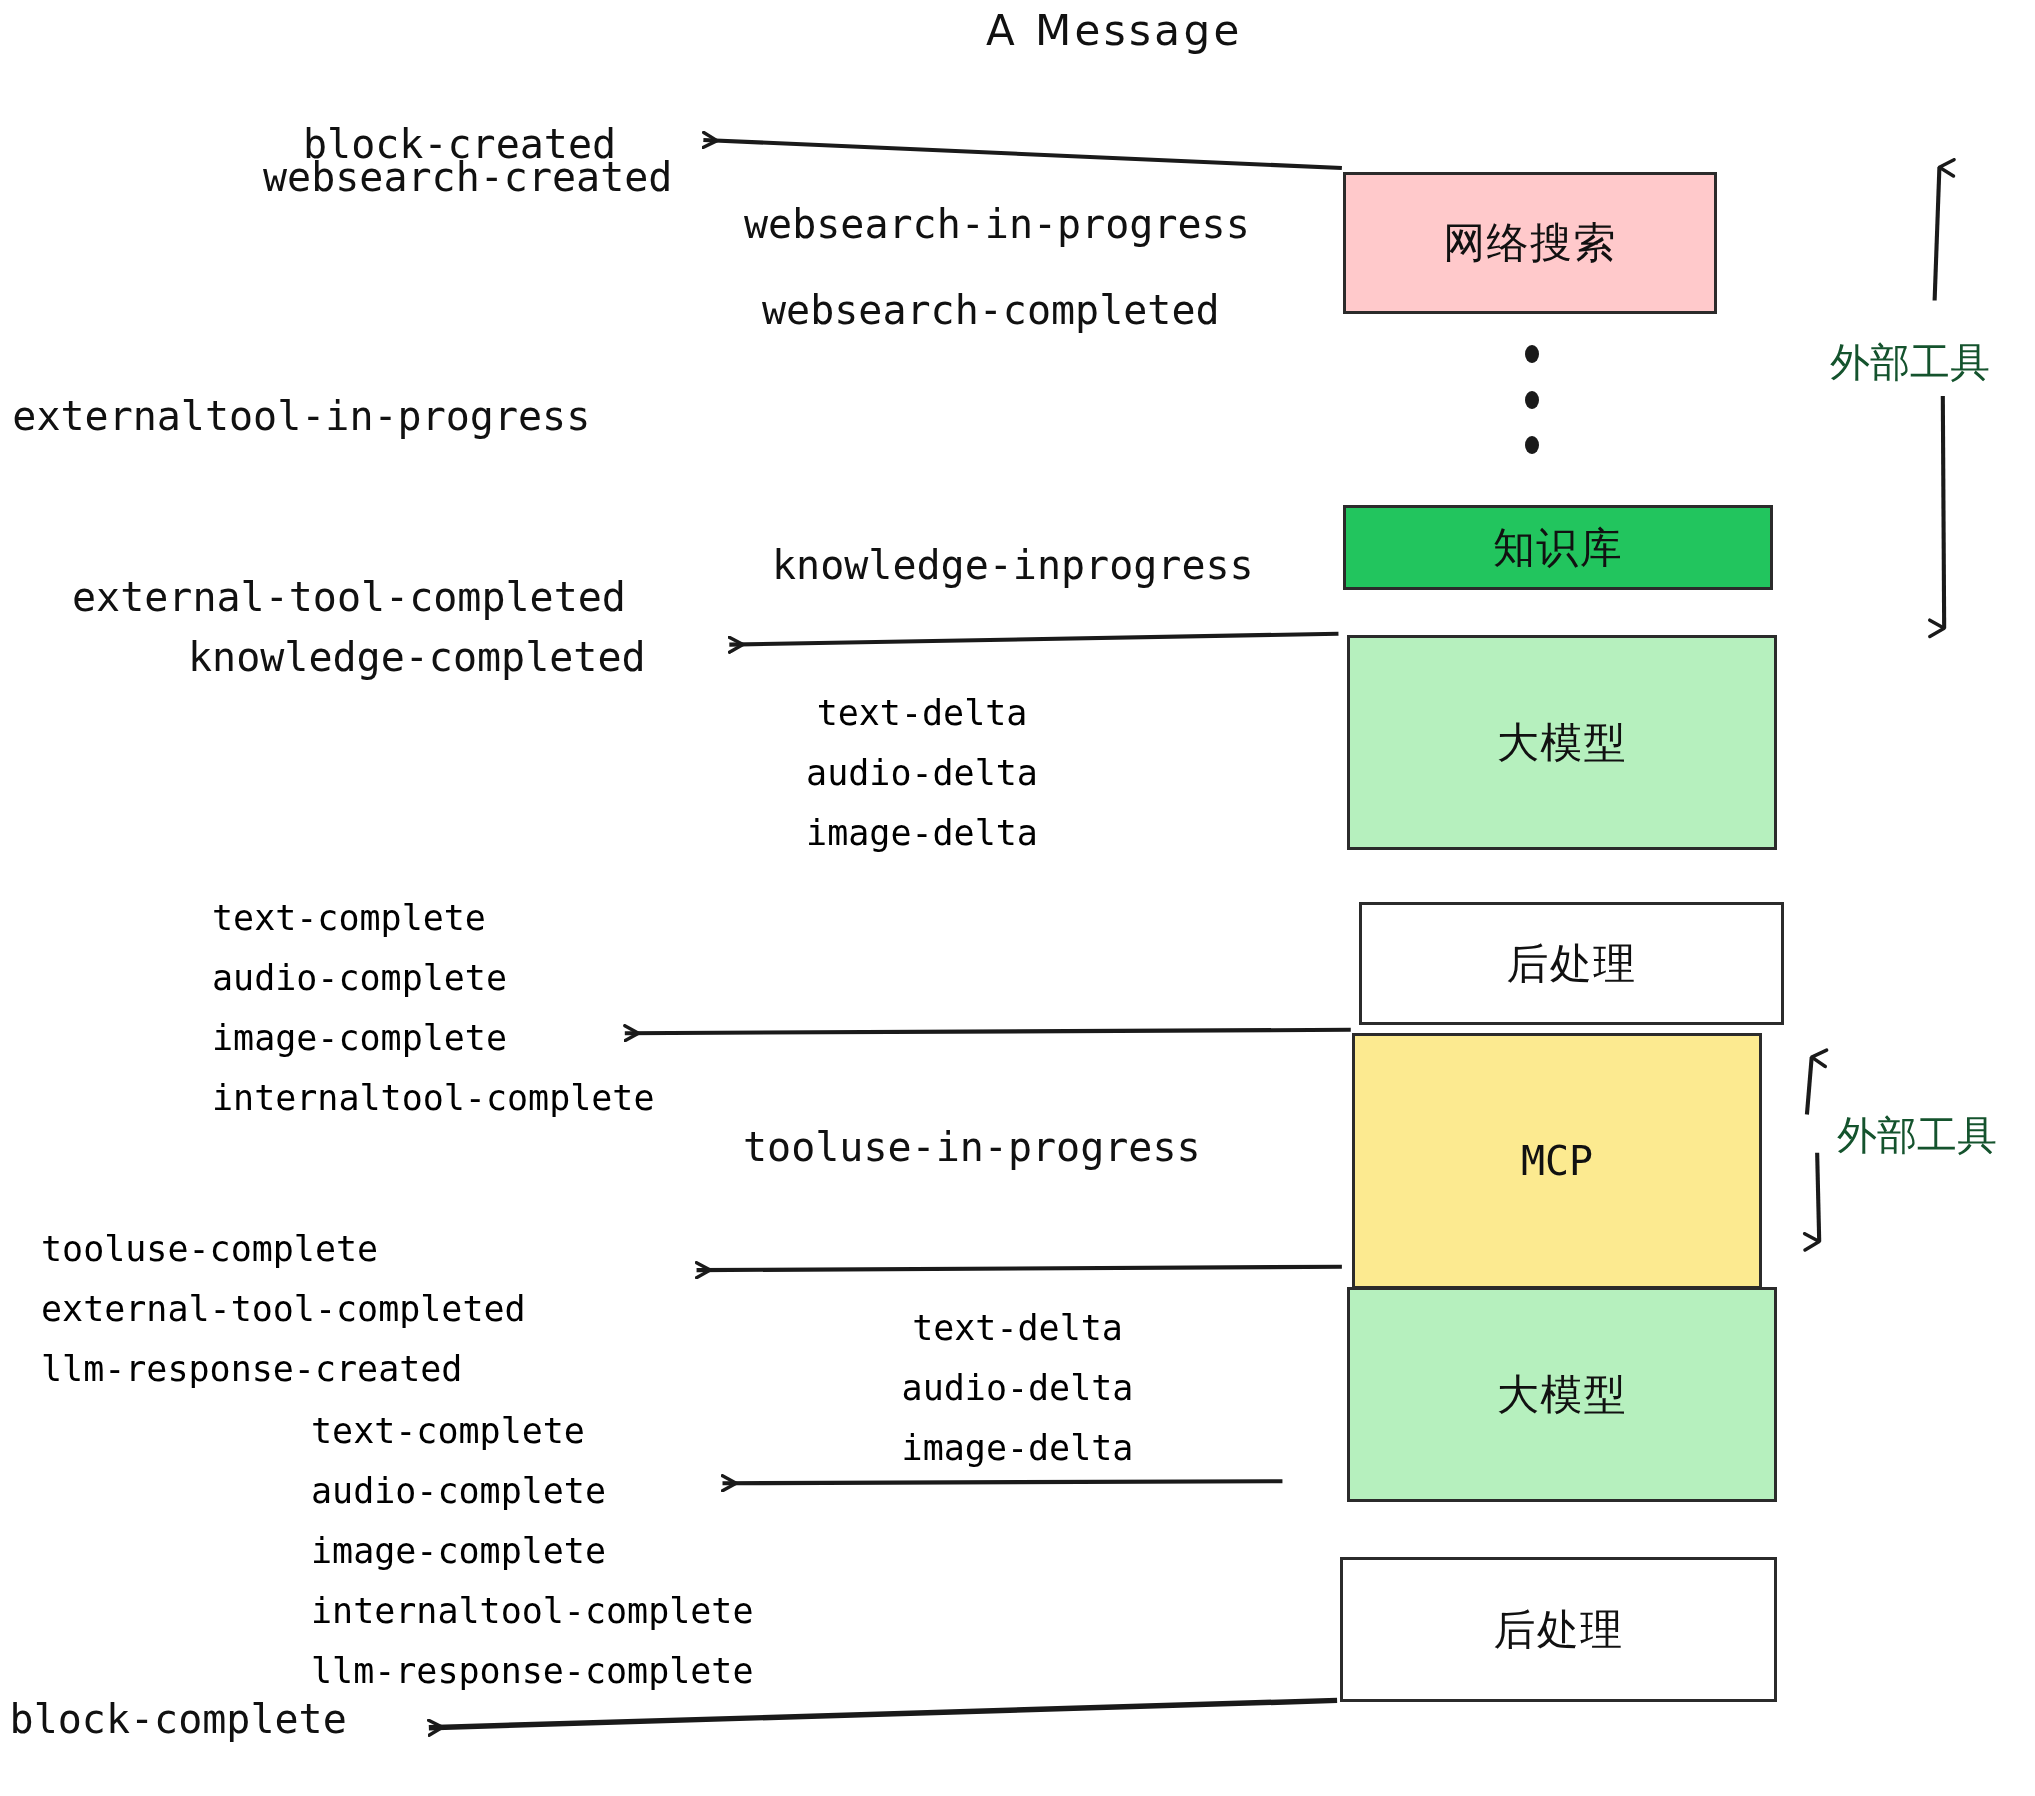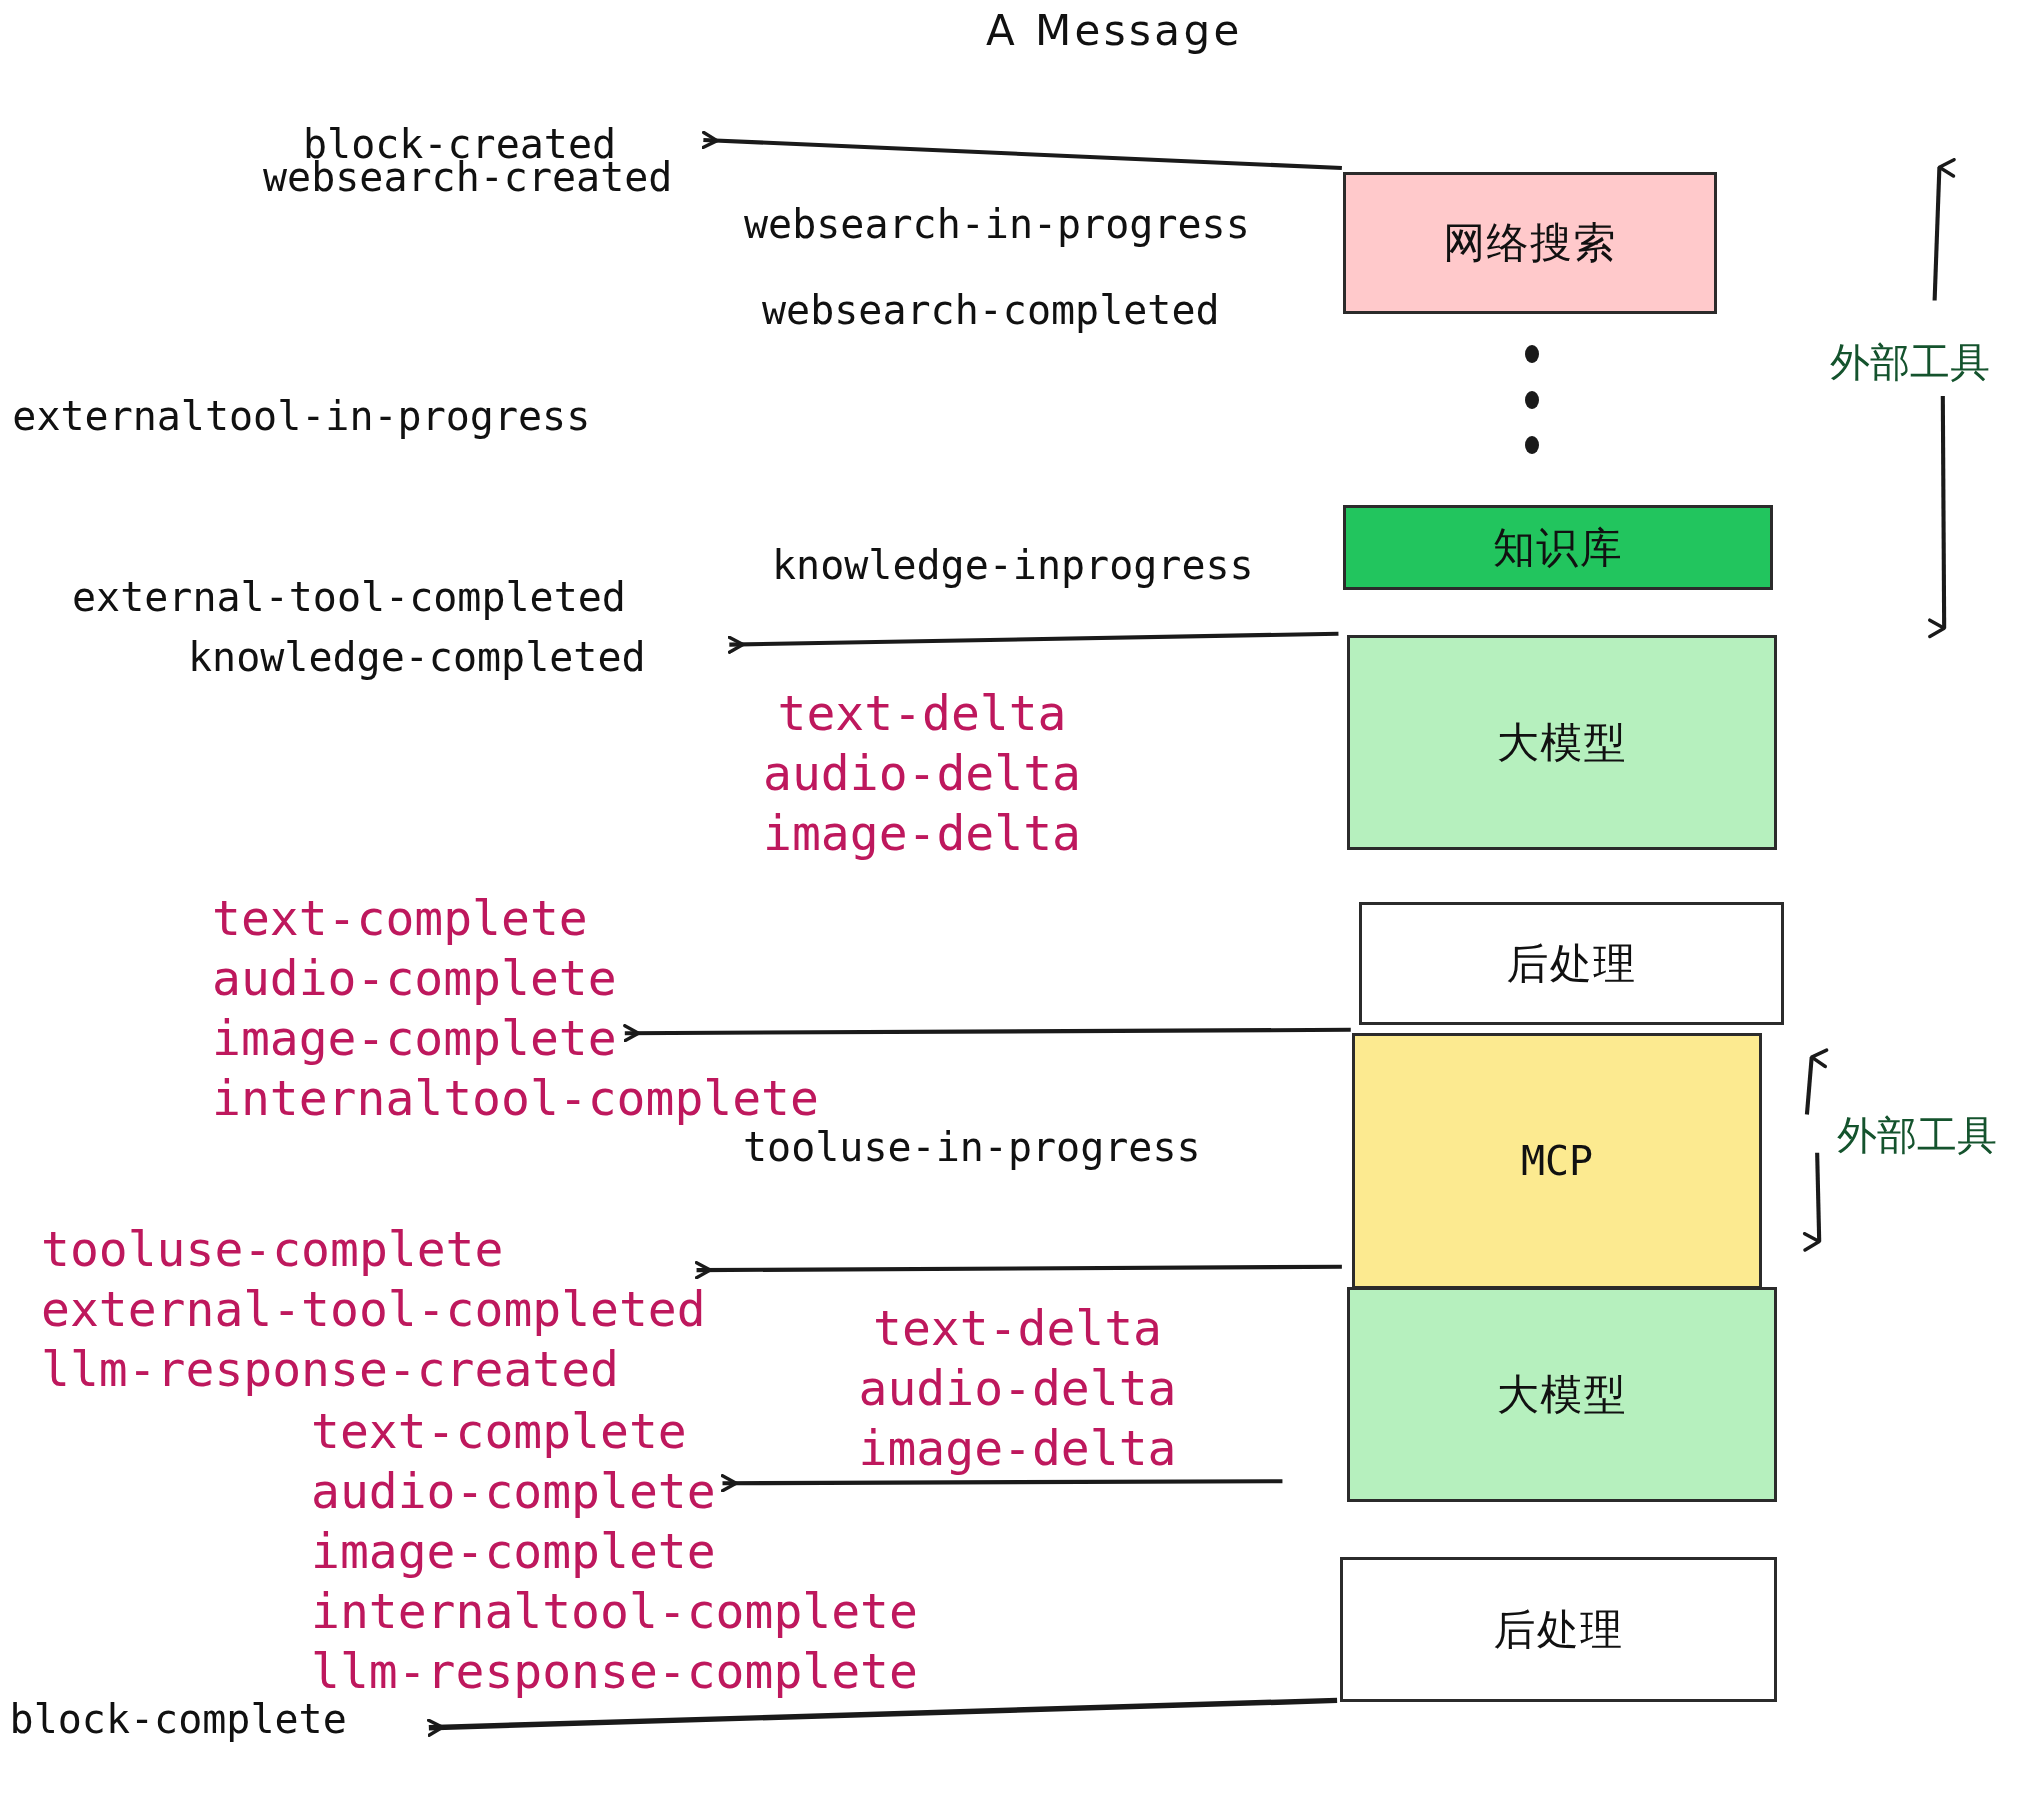--- a/index.html
+++ b/index.html
@@ -32,24 +32,24 @@
   .evt{
     font-family:"DejaVu Sans Mono","Liberation Mono",monospace;
     font-size:40px;
     line-height:1.0;
     white-space:nowrap;
     color:#111;
     letter-spacing:0px;
   }
   .evtgroup{
     font-family:"DejaVu Sans Mono","Liberation Mono",monospace;
-    font-size:48px;
+    font-size:35px;
     line-height:60px;
     white-space:nowrap;
-    color:#be185d;
+    color:#000000;
   }
   .evtgroup.ctr{text-align:center;}
 
   
   .box{
     box-sizing:border-box;
     border:3.4px solid #2b2b2b;
     display:flex;
     align-items:center;
     justify-content:center;

